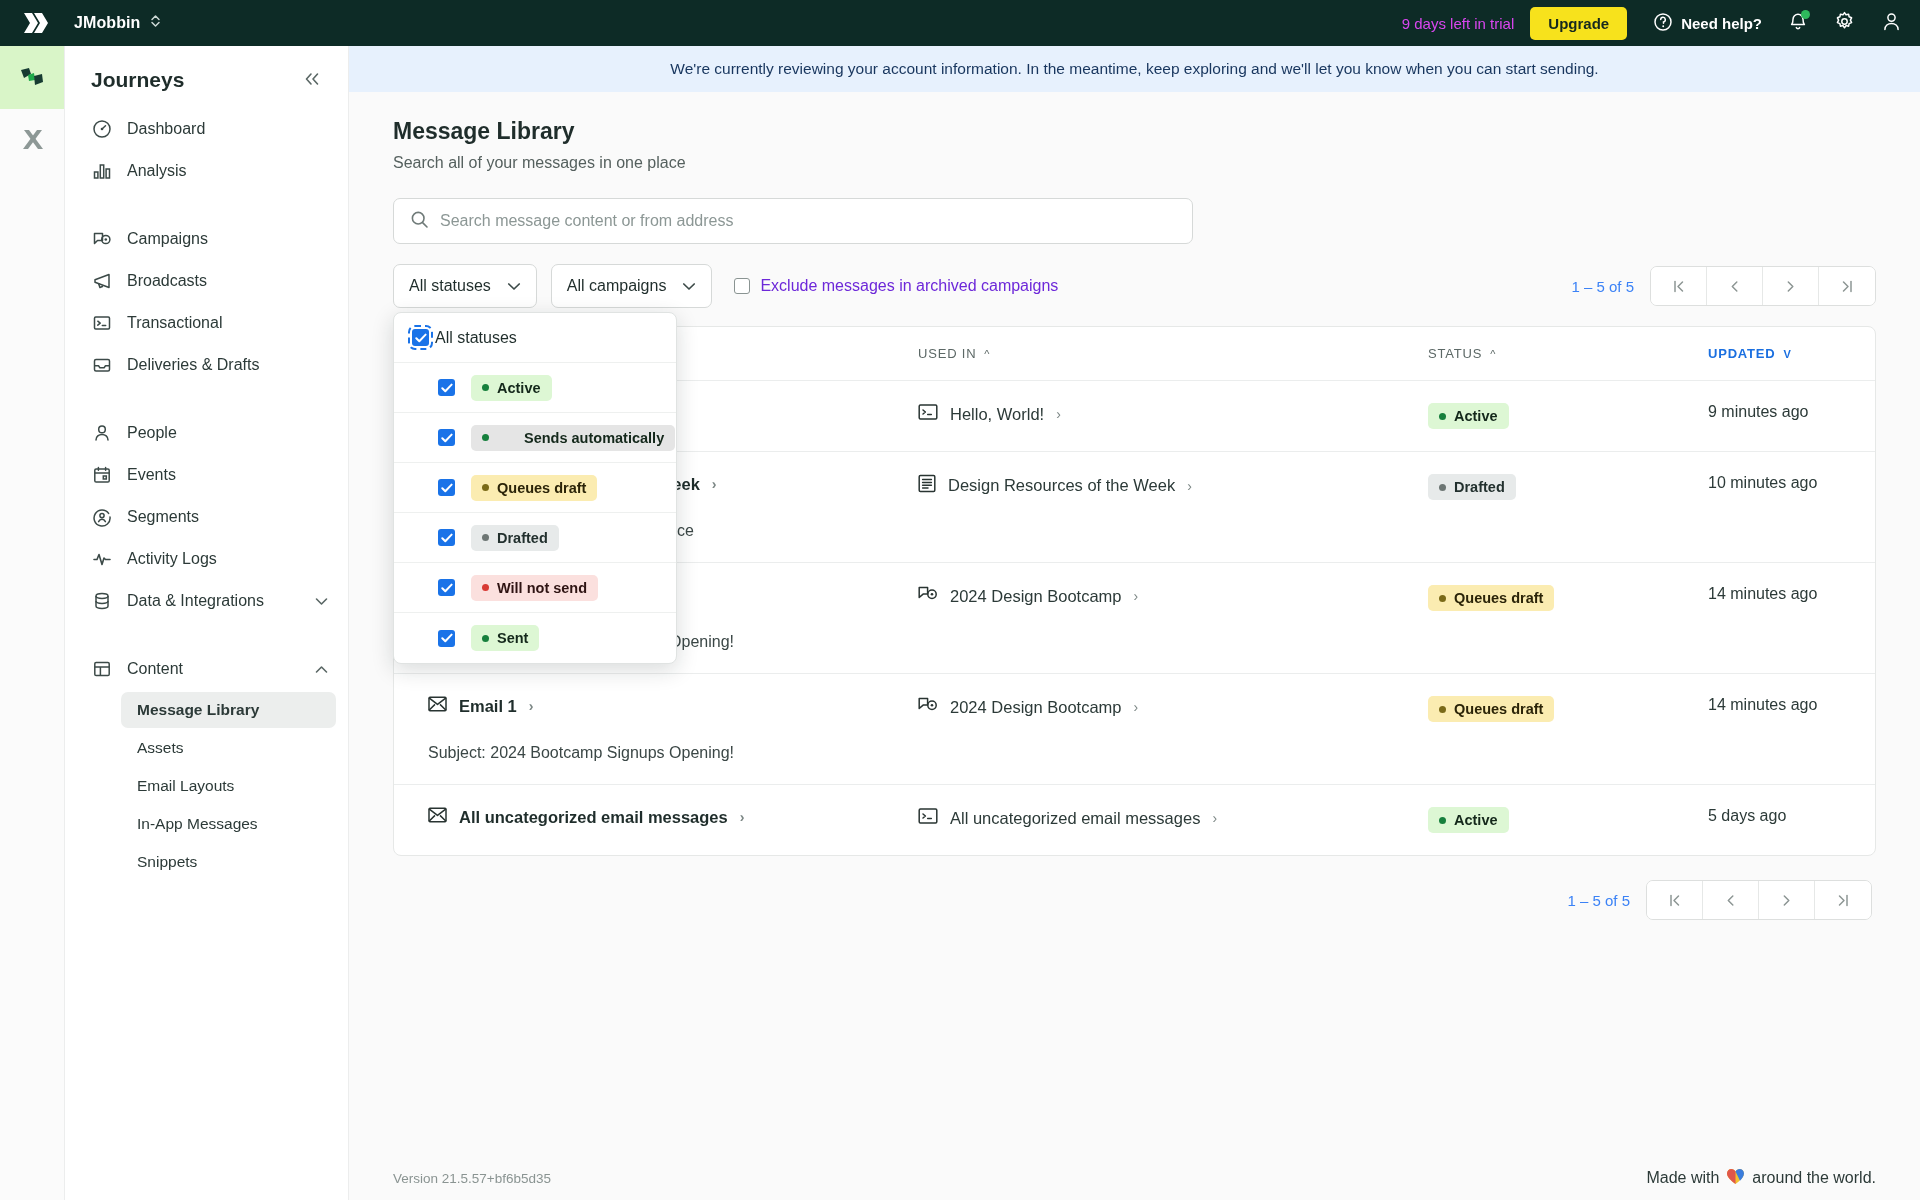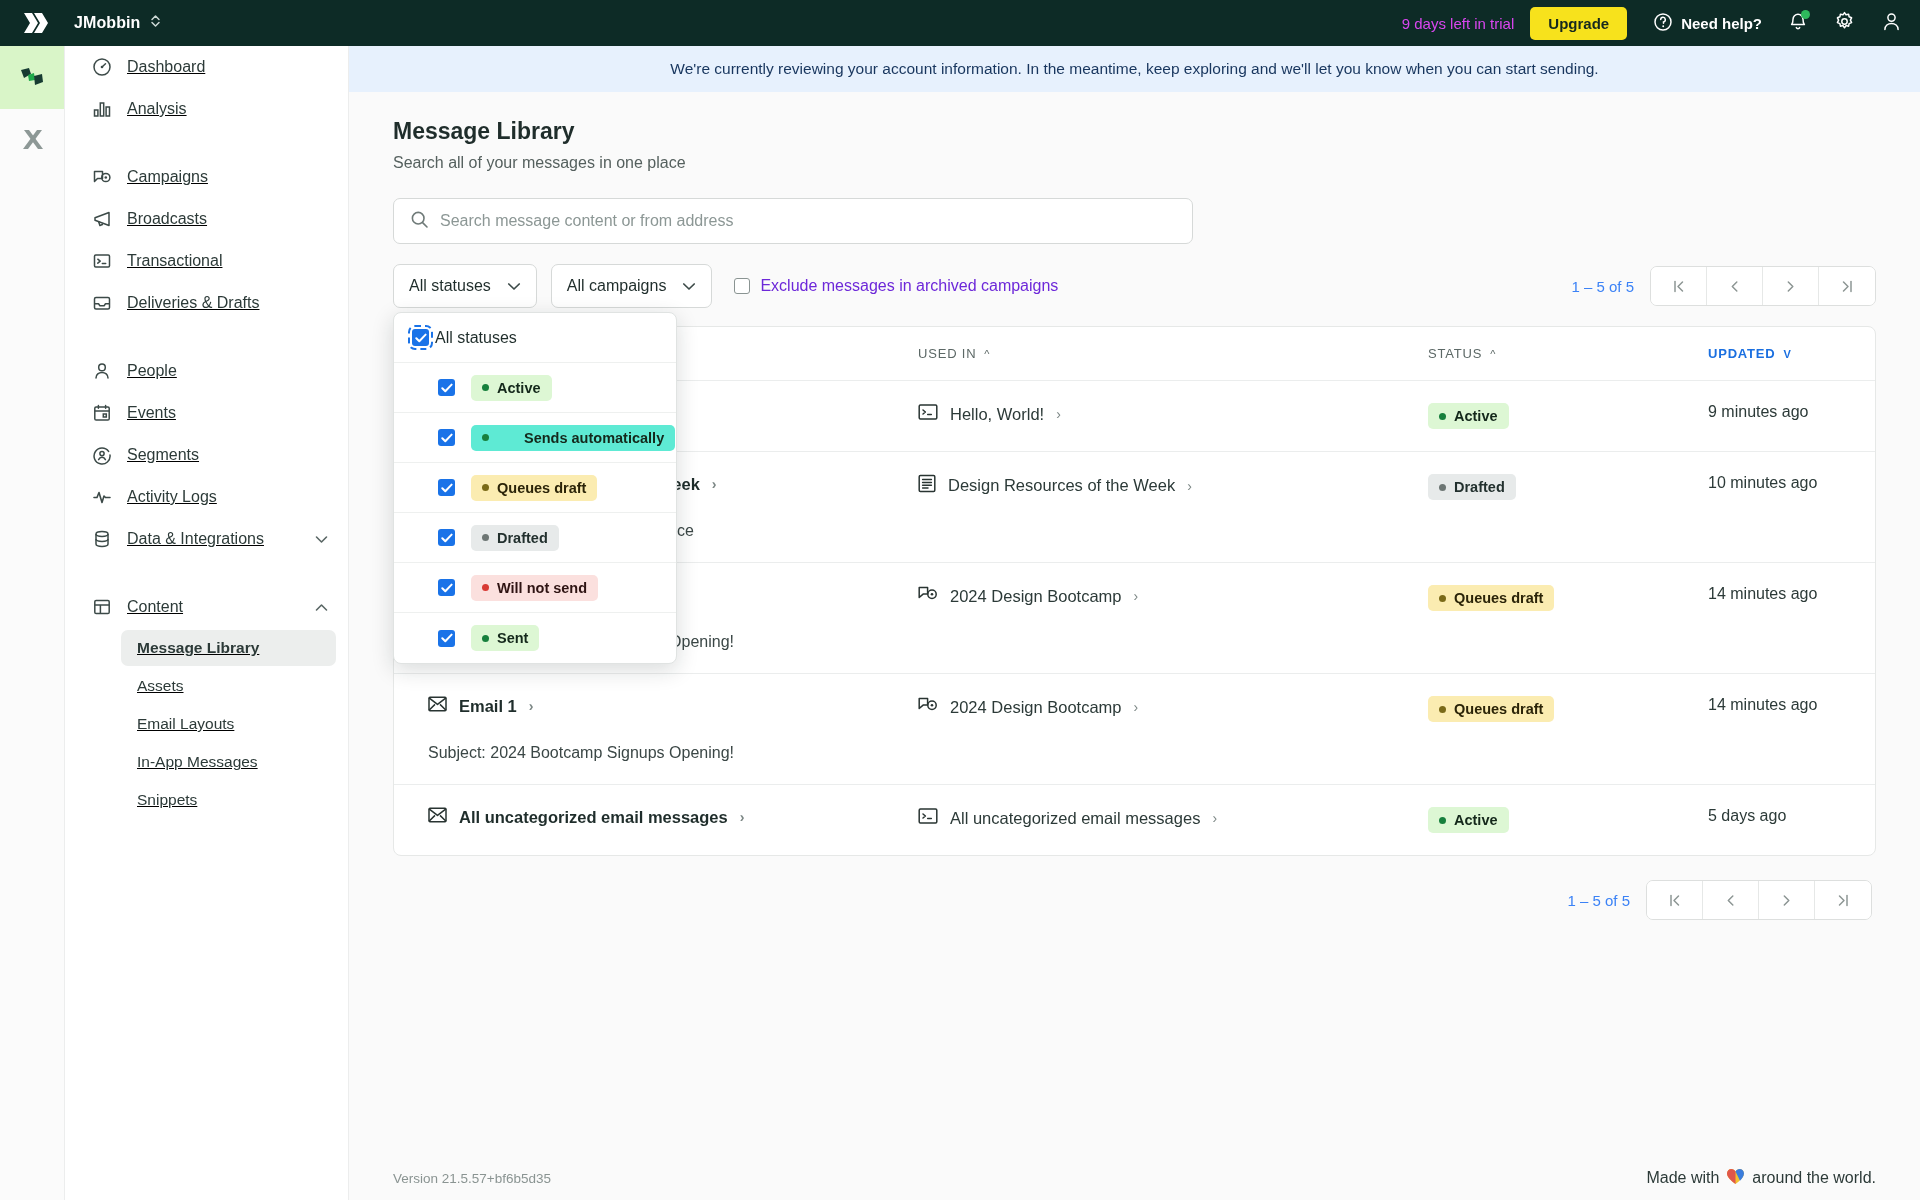--- a/index.html
+++ b/index.html
@@ -39,21 +39,21 @@
   .rail-item.active { background: #d9f5c8; }
 
   
   .sidebar {
     width: 284px; flex: 0 0 284px; background: #fff; border-right: 1px solid #eceded;
     display: flex; flex-direction: column; min-height: 0;
   }
   .sb-head { display: flex; align-items: center; justify-content: space-between; padding: 22px 26px 16px 26px; }
   .sb-title { font-size: 21px; font-weight: 700; color: #1f2d2b; }
   .sb-collapse { color: #5a6765; cursor: pointer; font-size: 18px; line-height: 1; }
-  .sb-scroll { flex: 1 1 auto; overflow: hidden; padding-bottom: 6px; text-decoration: underline; }
+  .sb-scroll { flex: 1 1 auto; overflow: hidden; padding-bottom: 6px; }
   .nav-item {
     display: flex; align-items: center; gap: 14px; padding: 8px 20px 8px 26px;
     font-size: 16px; color: #2c3a38; cursor: pointer; height: 42px;
   }
   .nav-icon { width: 22px; height: 22px; display: flex; align-items: center; justify-content: center; flex: 0 0 22px; }
   .nav-label { flex: 1 1 auto; }
   .nav-caret { color: #5a6765; font-size: 13px; }
   .nav-gap { height: 26px; }
   .sub-item {
     font-size: 15.5px; color: #2c3a38; padding: 9px 16px; margin: 2px 12px 2px 56px;
@@ -234,20 +234,29 @@
       </div>
       <div class="rail-item">
         <svg width="27" height="27" viewBox="0 0 27 27">
           <path d="M5 3 L10 3 L24 22 L19 22 Z" fill="#8d9896"></path>
           <path d="M22 3 L27 3 L13 22 L8 22 Z" fill="#8d9896" transform="translate(-4,0)"></path>
         </svg>
       </div>
     </div>
 
     <div class="sidebar">
+      <div class="sb-head">
+        <div class="sb-title">Journeys</div>
+        <div class="sb-collapse">
+          <svg width="20" height="16" viewBox="0 0 20 16" fill="none" stroke="#5a6765" stroke-width="1.6" stroke-linecap="round" stroke-linejoin="round">
+            <path d="M9 3 L4.5 8 L9 13"></path>
+              <path d="M15.5 3 L11 8 L15.5 13"></path>
+          </svg>
+        </div>
+      </div>
       <div class="sb-scroll">
 
         <div class="nav-item">
           <span class="nav-icon">
             <svg width="20" height="20" viewBox="0 0 20 20" fill="none" stroke="#3c4a48" stroke-width="1.5">
                 <circle cx="10" cy="10" r="8"></circle>
                 <path d="M10 10 L13.5 6.8" stroke-linecap="round"></path>
                 <circle cx="10" cy="10" r="1.3" fill="#3c4a48" stroke="none"></circle>
               </svg>
           </span>
@@ -484,21 +493,21 @@
                 <span>Active</span>
               </span>
             </div>
 
             <div class="dd-row opt">
               <span class="cb">
                 <svg width="12" height="10" viewBox="0 0 12 10" fill="none" stroke="#ffffff" stroke-width="2" stroke-linecap="round" stroke-linejoin="round">
                     <path d="M1.3 5.2 L4.3 8.2 L10.6 1.6"></path>
                   </svg>
               </span>
-              <span class="badge dd-badge" style="background:#5eead4;color:#14281b;gap:35px;">
+              <span class="badge dd-badge" style="background:#e5e5e5;color:#14281b;gap:35px;">
                 <span class="dot" style="background:#17803d;"></span>
                 <span>Sends automatically</span>
               </span>
             </div>
 
             <div class="dd-row opt">
               <span class="cb">
                 <svg width="12" height="10" viewBox="0 0 12 10" fill="none" stroke="#ffffff" stroke-width="2" stroke-linecap="round" stroke-linejoin="round">
                     <path d="M1.3 5.2 L4.3 8.2 L10.6 1.6"></path>
                   </svg>

